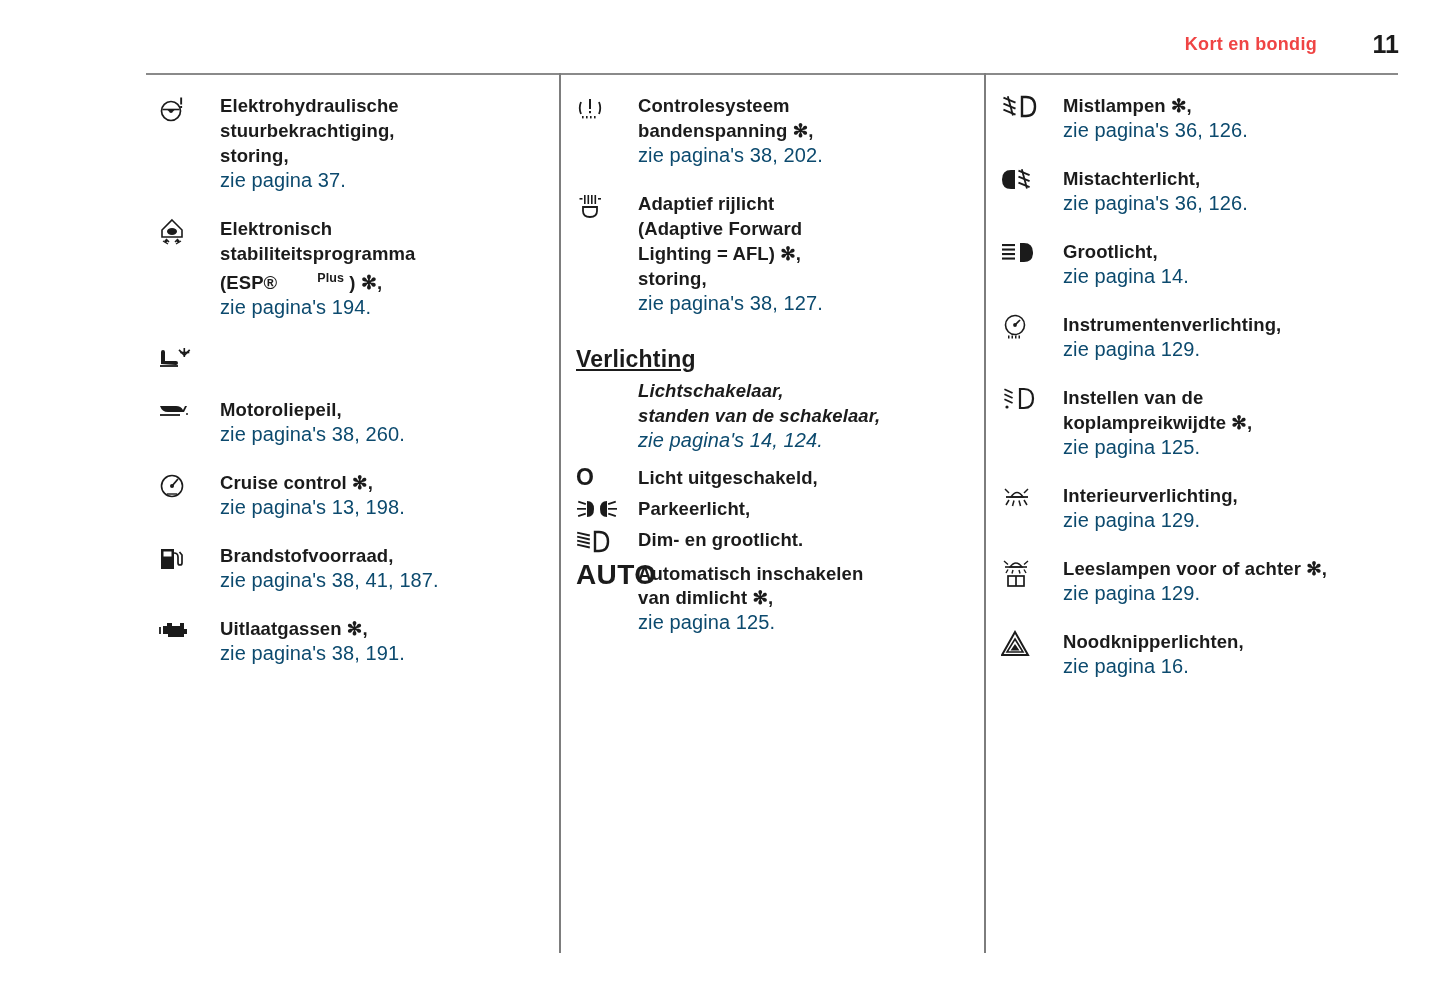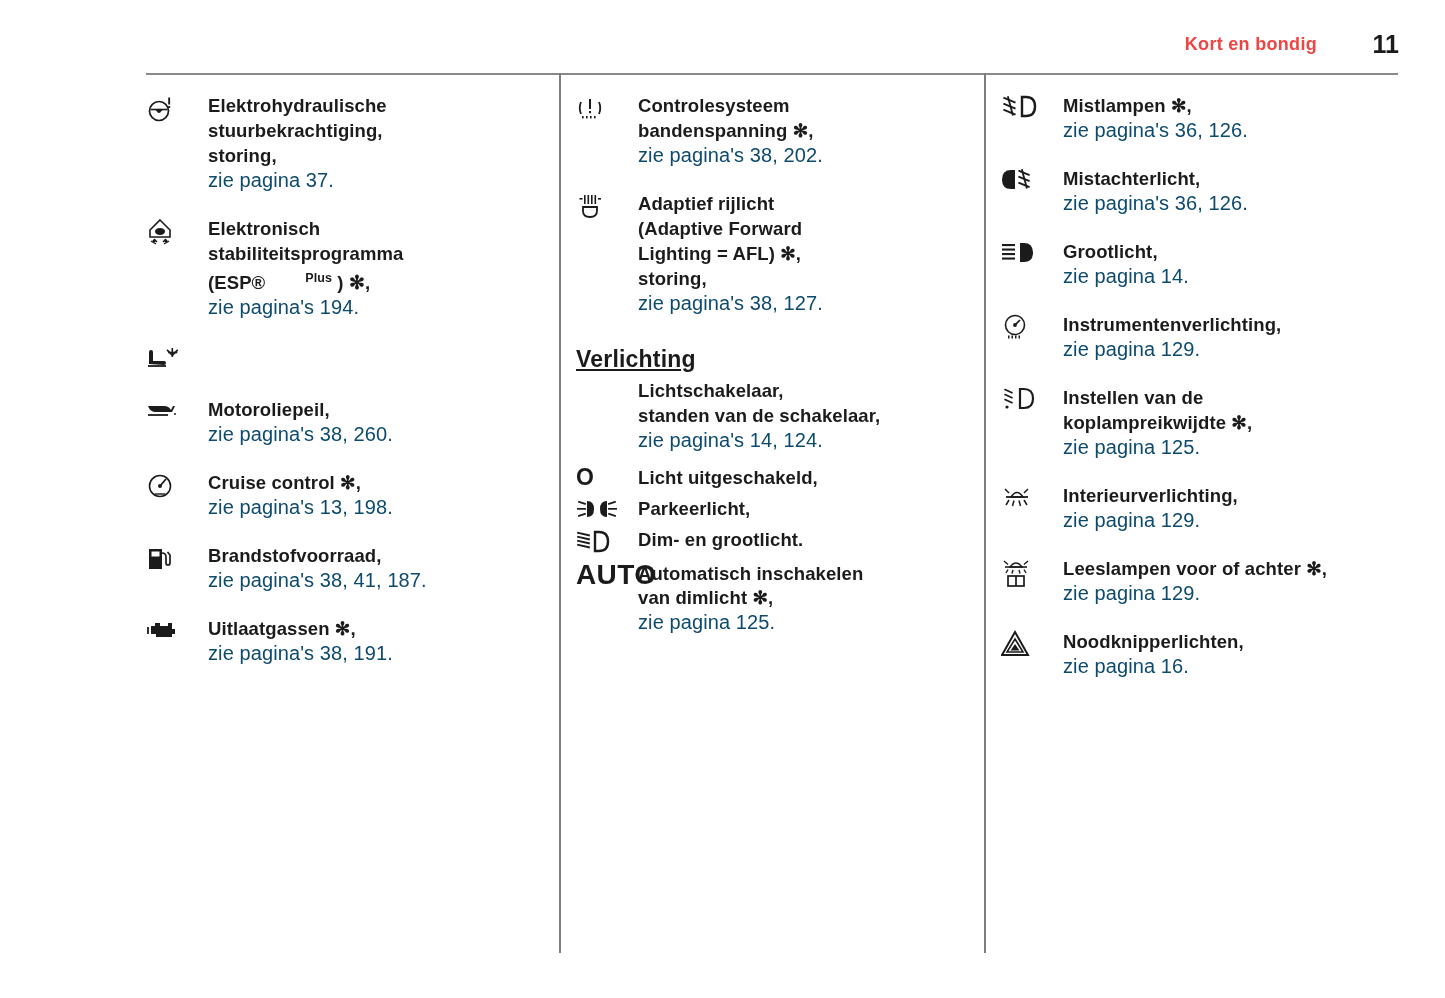--- a/index.html
+++ b/index.html
@@ -56,21 +56,21 @@
     top: 92px;
     left: 146px;
     width: 1252px;
     height: 890px;
   }
   .column {
     position: absolute;
     top: 0;
     height: 100%;
   }
-  .col-1 { left: 0px;   width: 395px; }
+  .col-1 { left: 12px;   width: 395px; }
   .col-2 { left: 430px; width: 395px; }
   .col-3 { left: 855px; width: 397px; }
 
   .col-divider {
     position: absolute;
     top: -19px;
     width: 1.6px;
     height: 880px;
     background: #7d7d7d;
   }
@@ -132,21 +132,21 @@
     font-weight: bold;
     color: #1b1b1b;
     margin: 30px 0 4px 0;
     letter-spacing: 0.2px;
     text-decoration: underline;
   }
 
   
   .entry.tight { margin-bottom: 6px; }
   .entry.tight .entry-title { line-height: 24px; }
-  .entry.nogap { margin-bottom: 12px; }
+  .entry.nogap { margin-bottom: 12px; font-style: italic; }
 
   .sup {
     font-size: 12.5px;
     vertical-align: super;
     font-weight: bold;
     margin-left: 40px;
   }
   .ast {
     font-weight: bold;
     font-size: 19px;

